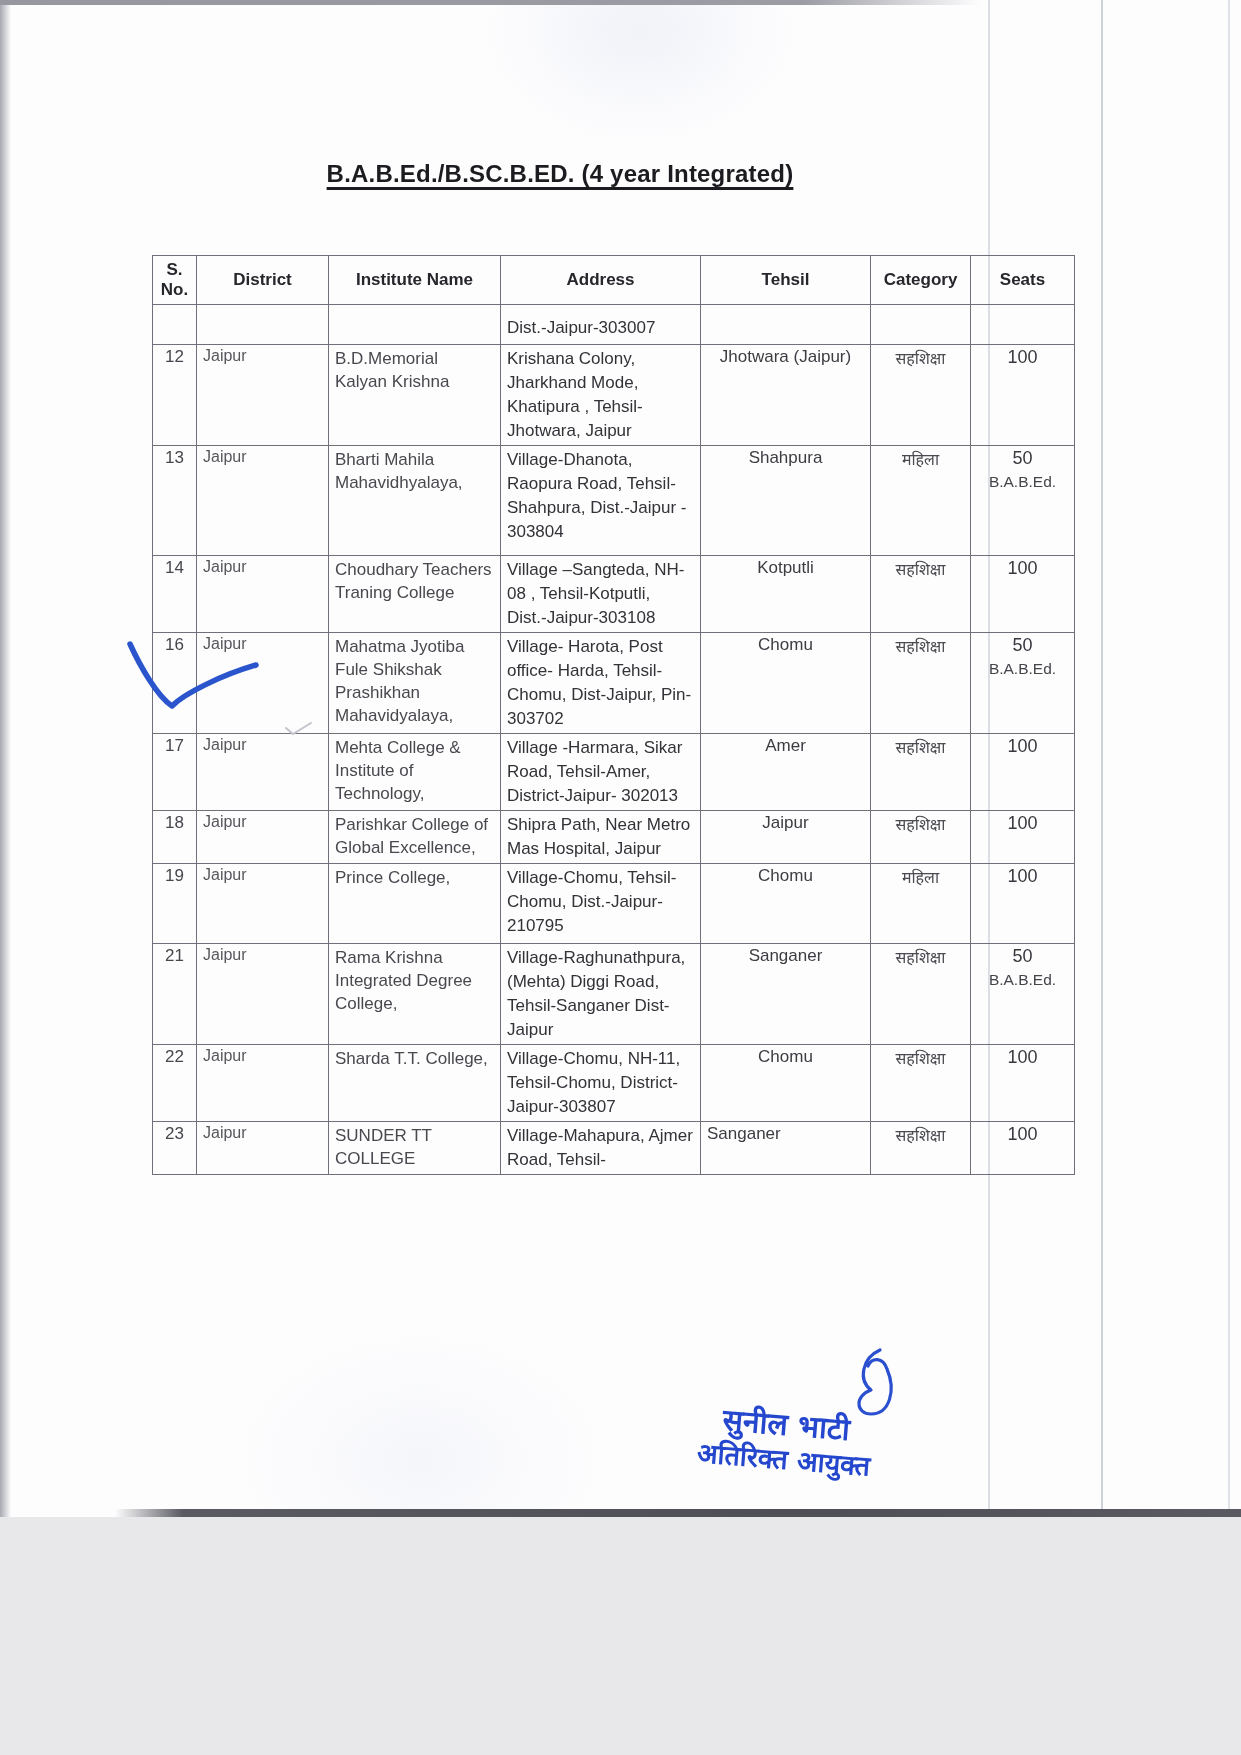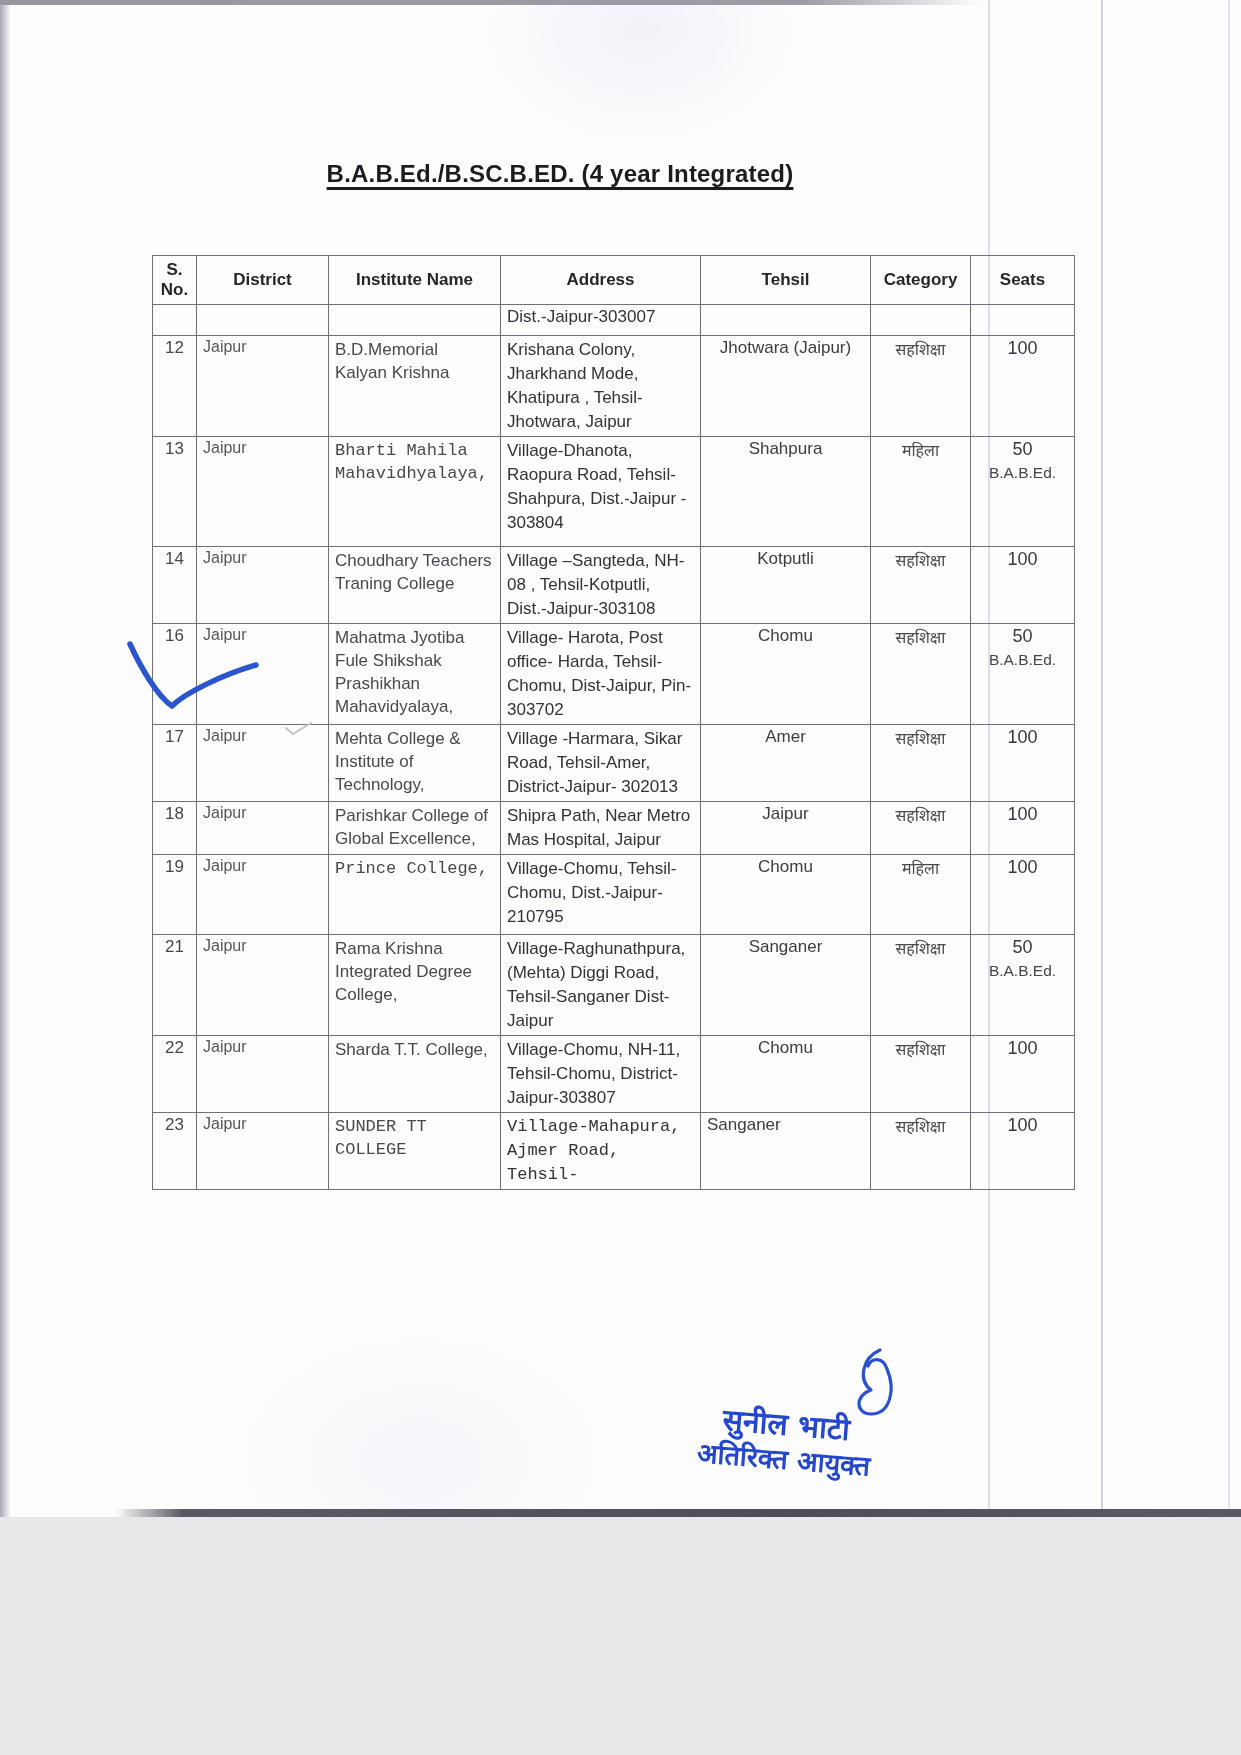--- a/index.html
+++ b/index.html
@@ -43,22 +43,22 @@
   td.col-sno{text-align:center;font-size:17px;color:#46464c;padding-top:4px;}
   td.col-district{font-size:16px;color:#56565c;padding-left:10px;padding-top:5px;}
   td.col-institute{font-size:17px;color:#48484e;line-height:23px;padding-left:8px;padding-top:4px;}
   td.col-address{font-size:17px;color:#323237;line-height:24px;padding-left:9px;padding-top:3px;}
   td.col-tehsil{text-align:center;font-size:17px;color:#3c3c42;padding-top:5px;}
   td.col-category{text-align:center;font-size:16px;color:#4a4a50;padding-top:4px;
     font-family:"DejaVu Sans",sans-serif;}
   td.col-seats{text-align:center;font-size:18px;color:#38383e;padding-top:6px;}
   td .seat-note{font-size:15.5px;margin-top:4px;color:#44444a;}
   tr.cont-row td{height:26px;}
-  tr.cont-row td.col-address{padding-top:0;}
-  td.serif{font-family:Liberation Mono, monospace;}
+  tr.cont-row td.col-address{padding-top:11px;}
+  td.serif{font-family:Liberation Sans, sans-serif;}
   td.valign-mid{vertical-align:middle;padding-top:0;}
   td.tehsil-left{text-align:left;padding-left:12px;}
 
   
   .check-svg{position:absolute;left:124px;top:634px;}
   .faint-tick{position:absolute;left:284px;top:720px;}
   .sig-squiggle{position:absolute;left:846px;top:1344px;}
   .sig-block{position:absolute;left:655px;top:1408px;width:260px;text-align:center;
     transform:rotate(4.5deg);color:#2447cd;font-family:"DejaVu Sans",sans-serif;}
   .sig-name{font-size:30px;font-weight:600;line-height:34px;}

